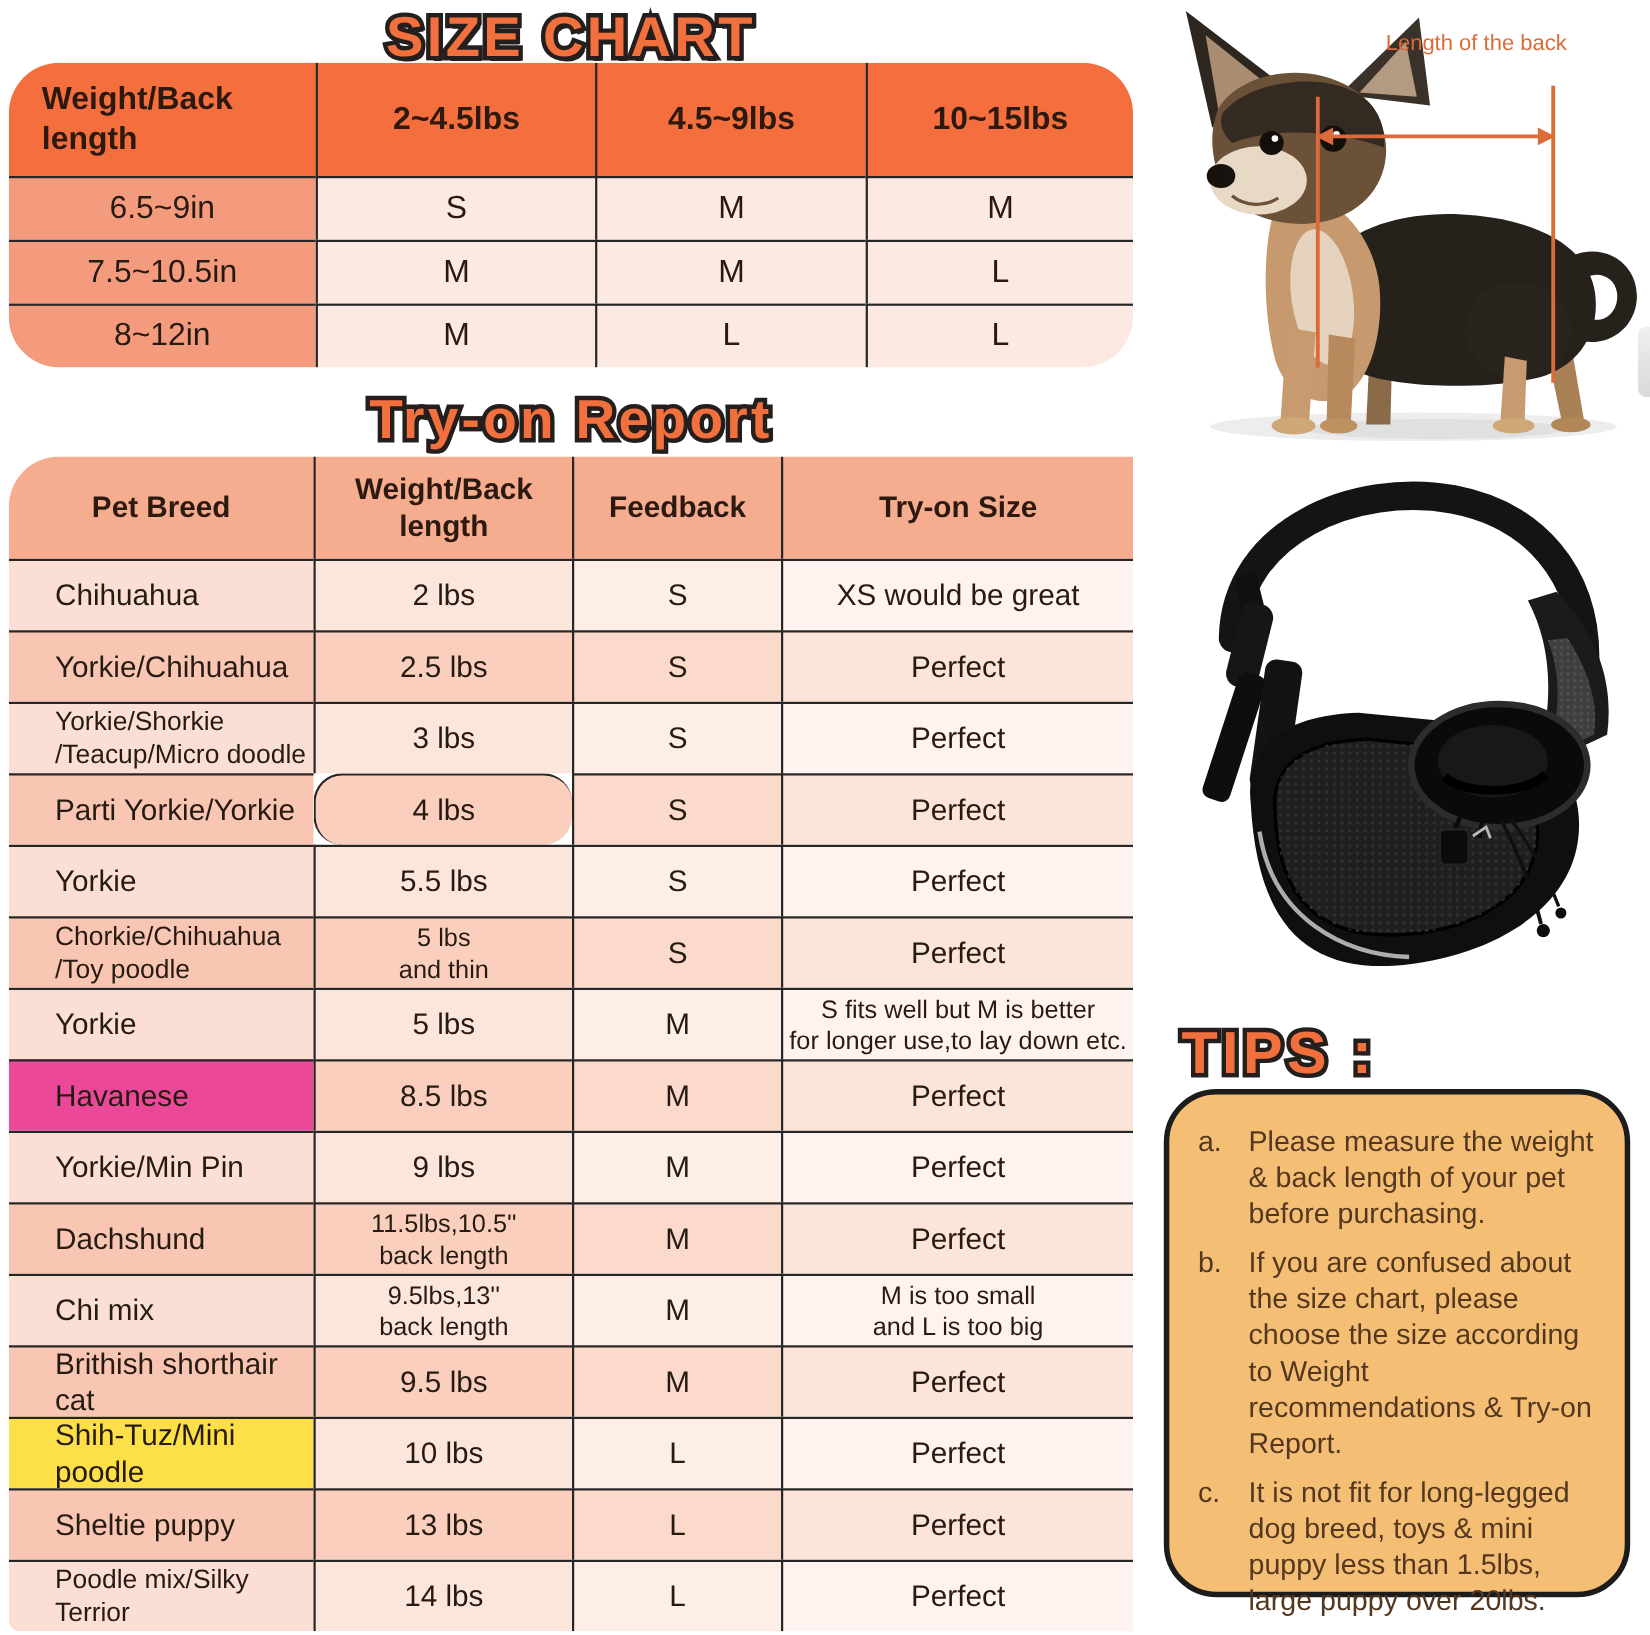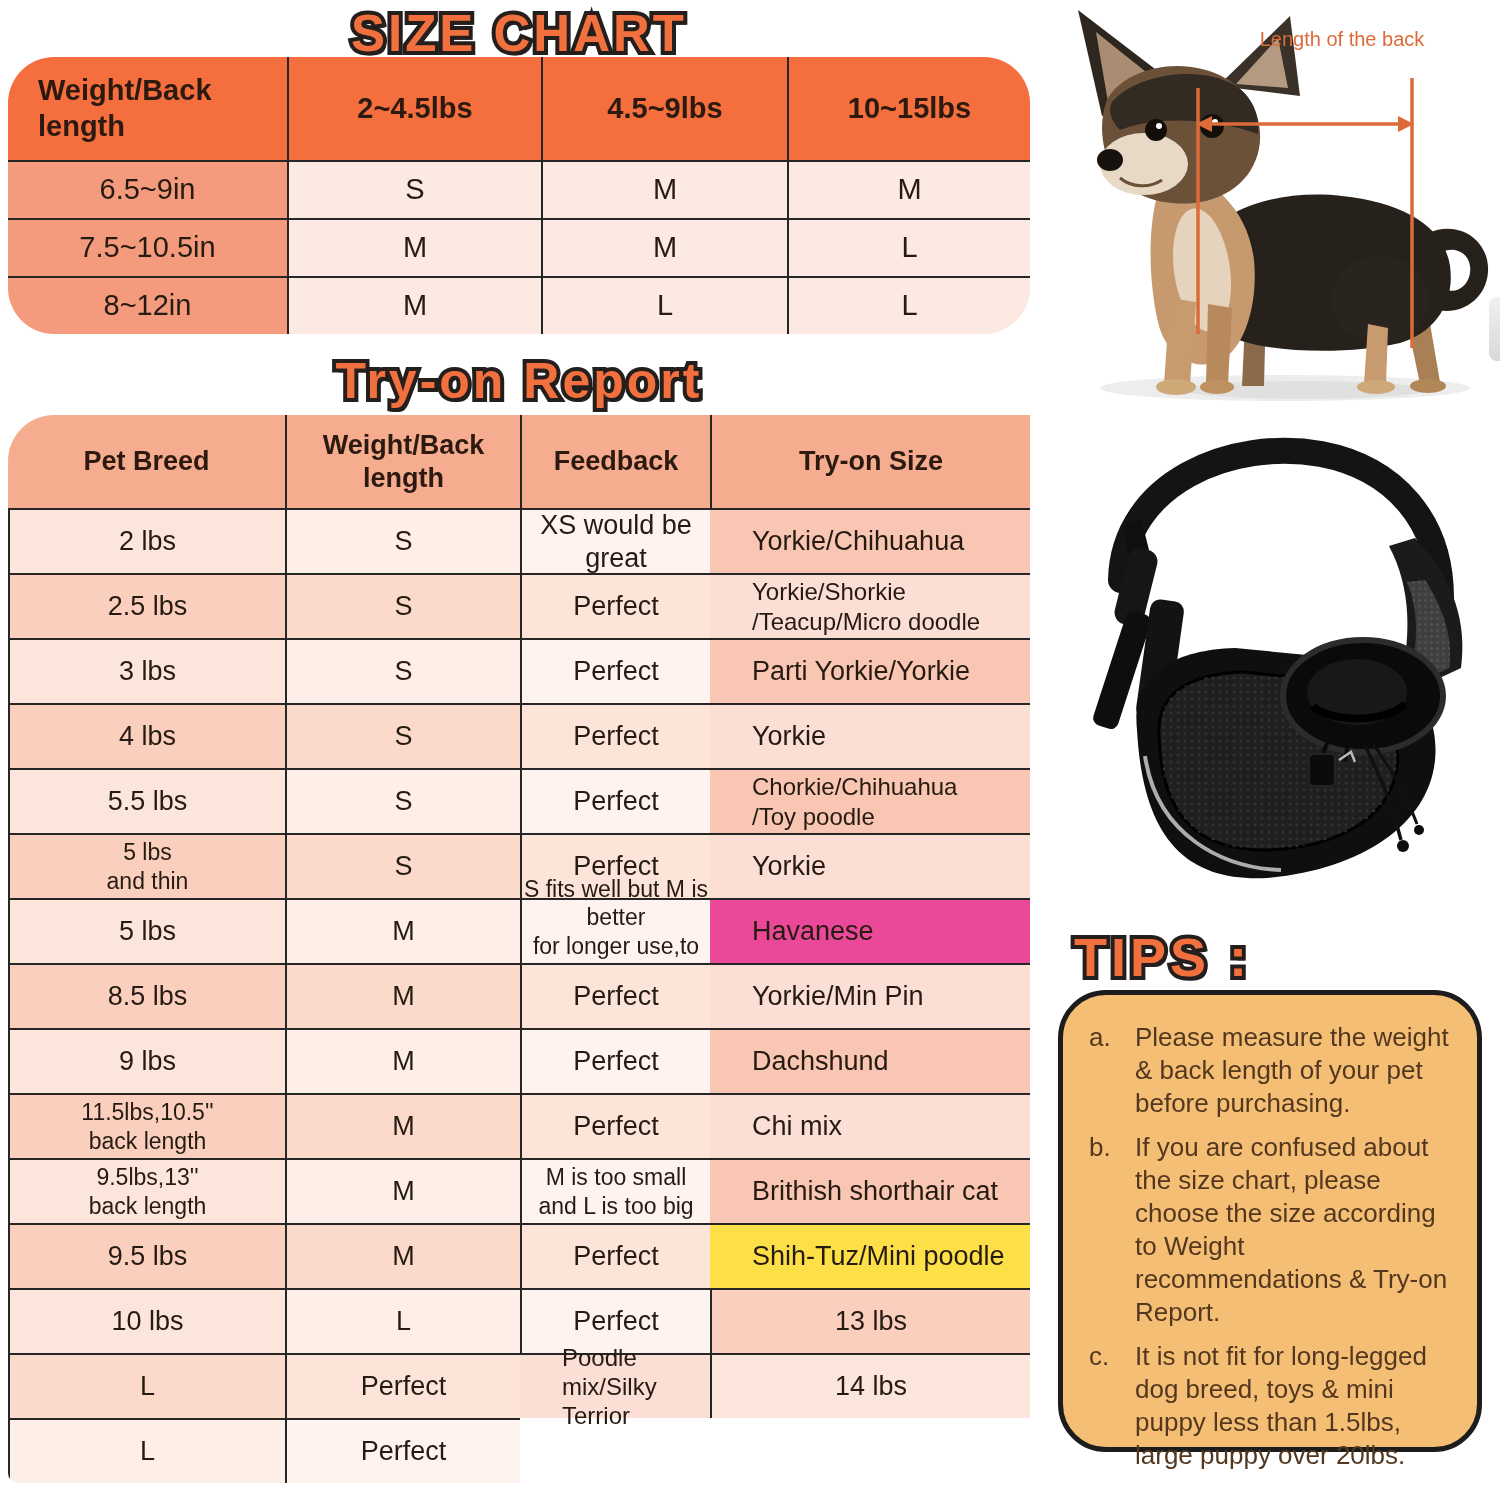--- a/index.html
+++ b/index.html
@@ -104,34 +104,35 @@
       <div class="sc-cell body row-3 col-3">L</div>
     </div>
 
   <div id="tryon-title" class="bubble-title">Try-on Report</div>
 
   <div id="tryon-table" class="grid-table">
       <div class="tr-cell head col-0">Pet Breed</div>
       <div class="tr-cell head col-1">Weight/Back length</div>
       <div class="tr-cell head col-3">Feedback</div>
       <div class="tr-cell head col-2">Try-on Size</div>
+      <div class="tr-cell body col-0" style="background: rgb(251, 222, 212);">Chihuahua</div>
       <div class="tr-cell body col-1" style="background: rgb(252, 229, 219);">2 lbs</div>
       <div class="tr-cell body col-2" style="background: rgb(253, 238, 231);">S</div>
       <div class="tr-cell body col-3" style="background: rgb(254, 243, 239);">XS would be great</div>
       <div class="tr-cell body col-0" style="background: rgb(248, 198, 178);">Yorkie/Chihuahua</div>
       <div class="tr-cell body col-1" style="background: rgb(250, 207, 189);">2.5 lbs</div>
       <div class="tr-cell body col-2" style="background: rgb(251, 218, 203);">S</div>
       <div class="tr-cell body col-3" style="background: rgb(252, 228, 216);">Perfect</div>
       <div class="tr-cell body col-0 two-line" style="background: rgb(251, 222, 212);">Yorkie/Shorkie
 /Teacup/Micro doodle</div>
       <div class="tr-cell body col-1" style="background: rgb(252, 229, 219);">3 lbs</div>
       <div class="tr-cell body col-2" style="background: rgb(253, 238, 231);">S</div>
       <div class="tr-cell body col-3" style="background: rgb(254, 243, 239);">Perfect</div>
       <div class="tr-cell body col-0" style="background: rgb(248, 198, 178);">Parti Yorkie/Yorkie</div>
-      <div class="tr-cell body col-1" style="background: rgb(250, 207, 189);">4 lbs</div>
+      <div class="tr-cell body col-1" style="background: rgb(250, 207, 189); border-radius: 26px;">4 lbs</div>
       <div class="tr-cell body col-2" style="background: rgb(251, 218, 203);">S</div>
       <div class="tr-cell body col-3" style="background: rgb(252, 228, 216);">Perfect</div>
       <div class="tr-cell body col-0" style="background: rgb(251, 222, 212);">Yorkie</div>
       <div class="tr-cell body col-1" style="background: rgb(252, 229, 219);">5.5 lbs</div>
       <div class="tr-cell body col-2" style="background: rgb(253, 238, 231);">S</div>
       <div class="tr-cell body col-3" style="background: rgb(254, 243, 239);">Perfect</div>
       <div class="tr-cell body col-0 two-line" style="background: rgb(248, 198, 178);">Chorkie/Chihuahua
 /Toy poodle</div>
       <div class="tr-cell body col-1 two-line" style="background: rgb(250, 207, 189);">5 lbs
 and thin</div>
@@ -162,20 +163,21 @@
       <div class="tr-cell body col-3 two-line" style="background: rgb(254, 243, 239);">M is too small
 and L is too big</div>
       <div class="tr-cell body col-0" style="background: rgb(248, 198, 178);">Brithish shorthair cat</div>
       <div class="tr-cell body col-1" style="background: rgb(250, 207, 189);">9.5 lbs</div>
       <div class="tr-cell body col-2" style="background: rgb(251, 218, 203);">M</div>
       <div class="tr-cell body col-3" style="background: rgb(252, 228, 216);">Perfect</div>
       <div class="tr-cell body col-0" style="background: #fde047;">Shih-Tuz/Mini poodle</div>
       <div class="tr-cell body col-1" style="background: rgb(252, 229, 219);">10 lbs</div>
       <div class="tr-cell body col-2" style="background: rgb(253, 238, 231);">L</div>
       <div class="tr-cell body col-3" style="background: rgb(254, 243, 239);">Perfect</div>
+      <div class="tr-cell body col-0" style="background: rgb(248, 198, 178);">Sheltie puppy</div>
       <div class="tr-cell body col-1" style="background: rgb(250, 207, 189);">13 lbs</div>
       <div class="tr-cell body col-2" style="background: rgb(251, 218, 203);">L</div>
       <div class="tr-cell body col-3" style="background: rgb(252, 228, 216);">Perfect</div>
       <div class="tr-cell body col-0 two-line" style="background: rgb(251, 222, 212);">Poodle mix/Silky
 Terrior</div>
       <div class="tr-cell body col-1" style="background: rgb(252, 229, 219);">14 lbs</div>
       <div class="tr-cell body col-2" style="background: rgb(253, 238, 231);">L</div>
       <div class="tr-cell body col-3" style="background: rgb(254, 243, 239);">Perfect</div>
     </div>
 

